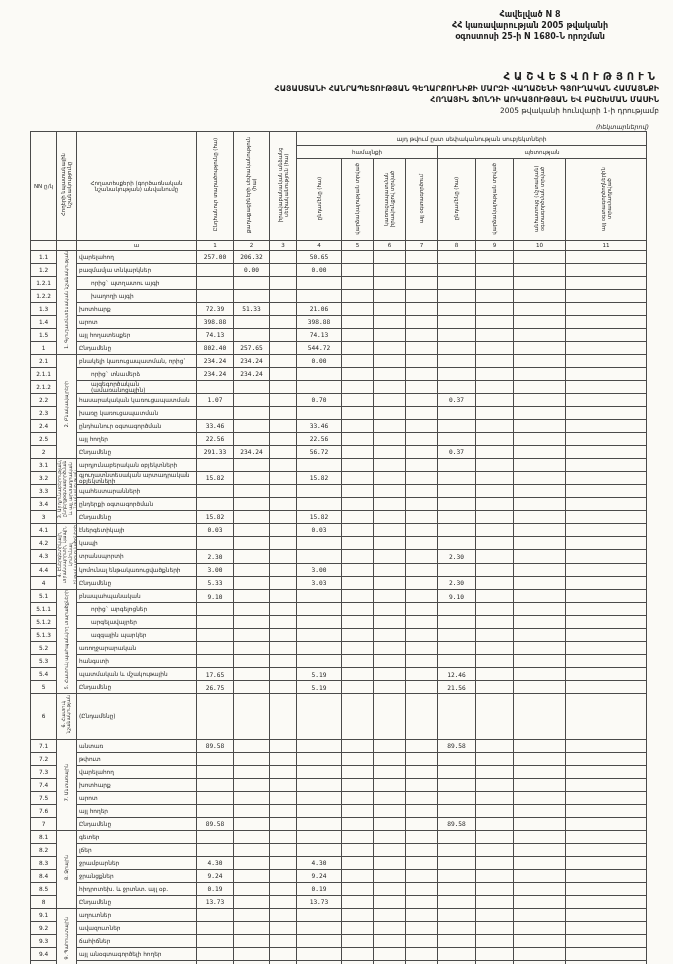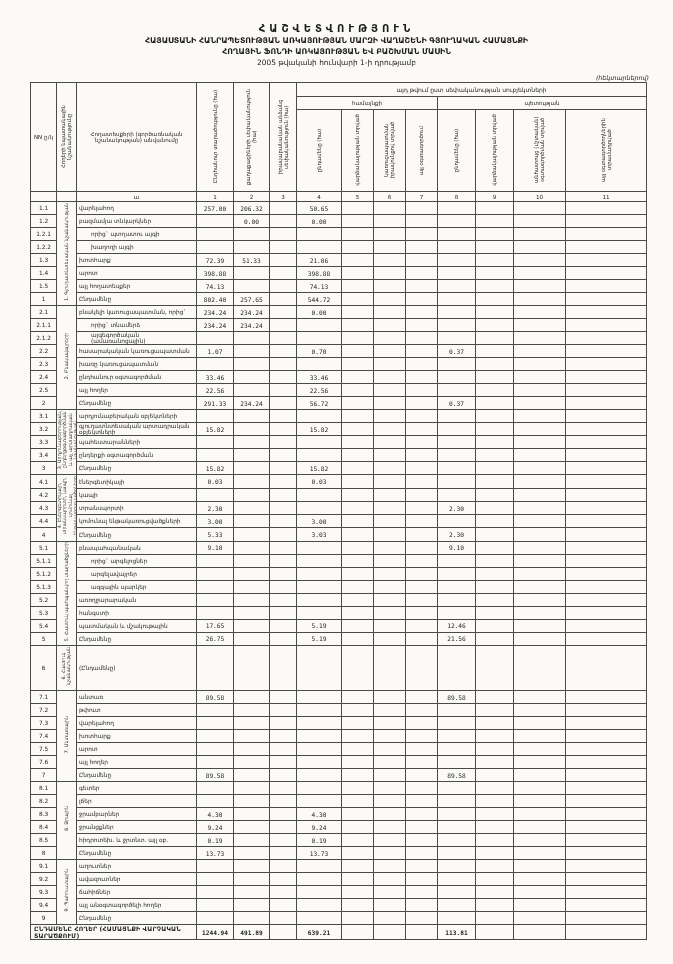--- a/index.html
+++ b/index.html
@@ -6,21 +6,21 @@
   .sheet {
     width:673px; height:964px; box-sizing:border-box;
     background:#fbfaf6; color:#1e1e1e;
     font-family:"DejaVu Sans","Liberation Sans",sans-serif;
     padding:6px 14px; position:relative; overflow:hidden;
   }
   
   .appendix { width:250px; margin:4px 4px 0 auto; text-align:center;
     font-size:8px; font-weight:bold; line-height:1.35; }
   
-  .title-block { text-align:center; margin-top:16px; line-height:1.4; }
+  .title-block { text-align:right; margin-top:28px; line-height:1.4; }
   .title-main { font-size:10px; font-weight:bold; letter-spacing:4px; }
   .title-l2, .title-l3 { font-size:7.8px; font-weight:bold; }
   .title-l4 { font-size:7.4px; font-weight:normal; }
   .units-note { text-align:right; font-size:6.3px; font-style:italic; margin:6px 10px 1px 0; }
 
   table.balance { border-collapse:collapse; table-layout:fixed; width:616px; margin-left:16px; }
   .balance th, .balance td { border:1px solid #4a4a4a; padding:0 1px; overflow:hidden; }
   .balance thead th { font-weight:normal; font-size:5.6px; text-align:center; vertical-align:middle; background:#fbfaf6; }
   .h-band th.band { font-size:6px; height:13px; }
   .h-groups th { height:12px; font-size:6.2px; }
@@ -41,24 +41,29 @@
     font-size:4.8px; line-height:1.1; }
   tr.tall-row td { height:26px; }
   tr.final-row td { font-weight:bold; }
   td.final-label { font-size:6.2px; text-align:left; padding-left:3px; letter-spacing:0.2px; }
 </style>
 </head>
 <body>
 
 <div class="sheet">
 
+  <div class="appendix">
+    <div>Հավելված N 8</div>
+    <div>ՀՀ կառավարության 2005 թվականի</div>
+    <div>օգոստոսի 25-ի N 1680-Ն որոշման</div>
+  </div>
 
   <div class="title-block">
     <div class="title-main">ՀԱՇՎԵՏՎՈՒԹՅՈՒՆ</div>
-    <div class="title-l2">ՀԱՅԱՍՏԱՆԻ ՀԱՆՐԱՊԵՏՈՒԹՅԱՆ ԱՌԿԱՅՈՒԹՅԱՆ ՄԱՐԶԻ ՎԱՂԱՇԵՆԻ ԳՅՈՒՂԱԿԱՆ ՀԱՄԱՅՆՔԻ</div>
+    <div class="title-l2">ՀԱՅԱՍՏԱՆԻ ՀԱՆՐԱՊԵՏՈՒԹՅԱՆ ԳԵՂԱՐՔՈՒՆԻՔԻ ՄԱՐԶԻ ՎԱՂԱՇԵՆԻ ԳՅՈՒՂԱԿԱՆ ՀԱՄԱՅՆՔԻ</div>
     <div class="title-l3">ՀՈՂԱՅԻՆ ՖՈՆԴԻ ԱՌԿԱՅՈՒԹՅԱՆ ԵՎ ԲԱՇԽՄԱՆ ՄԱՍԻՆ</div>
     <div class="title-l4">2005 թվականի հունվարի 1-ի դրությամբ</div>
   </div>
 
   <div class="units-note">(հեկտարներով)</div>
 
   <table class="balance">
     <colgroup>
       <col style="width:26px">
         <col style="width:20px">

